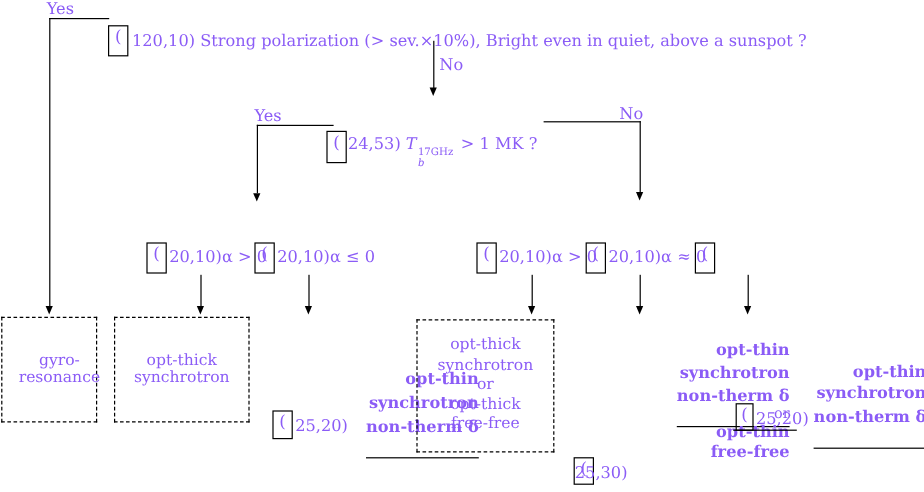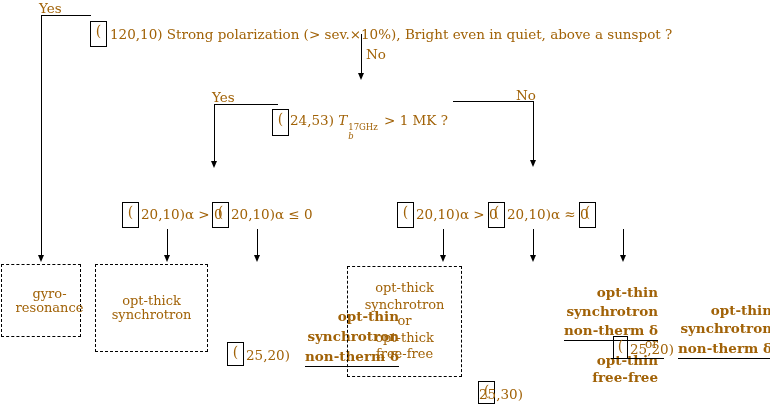--- a/index.html
+++ b/index.html
@@ -1,36 +1,36 @@
 <!DOCTYPE html>
 <html><head>
 <meta charset="utf-8">
 <style>
   * { margin:0; padding:0; box-sizing:border-box; }
   html,body { background:#ffffff; }
   #fig {
     position:relative; width:770px; height:410px;
-    background:#ffffff; color:#a16207;
+    background:#ffffff; color:#8b5cf6;
     font-family:"DejaVu Serif","Liberation Serif",serif;
     font-size:13.5px; overflow:hidden;
   }
   .abs { position:absolute; white-space:nowrap; }
   .hl  { position:absolute; height:1px; background:#000; }
   .vl  { position:absolute; width:1px; background:#000; }
   .ah  { position:absolute; width:0; height:0;
          border-left:3px solid transparent; border-right:3px solid transparent;
          border-top:7px solid #000; }
   .bp  { position:absolute; border:1px solid #000; text-align:center;
          font-size:14px; background:#fff0; }
   .bp span { display:block; transform:translateY(1px); }
   .dashed { position:absolute; border:1px dashed #000; display:flex;
             flex-direction:column; align-items:center; justify-content:center;
             text-align:center; font-size:13px; }
   .blk { position:absolute; text-align:right; font-weight:bold; }
-  .u   { border-bottom:1.3px solid #000; padding-bottom:2px; }
+  .u   { border-bottom:1.3px solid #000; padding-bottom:17px; }
   .small { font-size:12px; font-weight:normal; }
   .it  { font-style:italic; }
   .ss  { display:inline-flex; flex-direction:column; font-size:8.5px;
          line-height:9px; vertical-align:-5px; margin:0 2px 0 1px; font-weight:normal; }
   .lh16 { line-height:16.5px; }
 </style>
 </head>
 <body>
 
 <div id="fig">
@@ -100,21 +100,21 @@
       <span>(</span>
     </div>
 
   <div class="vl" style="left:443px; top:229px; height:26px;"></div>
   <div class="ah" style="left:440px; top:255px;"></div>
   <div class="vl" style="left:533px; top:229px; height:26px;"></div>
   <div class="ah" style="left:530px; top:255px;"></div>
   <div class="vl" style="left:623px; top:229px; height:26px;"></div>
   <div class="ah" style="left:620px; top:255px;"></div>
 
-  <div class="dashed" style="left:1px; top:264px; width:80px; height:73px; line-height:14px;padding-left:17px;">
+  <div class="dashed" style="left:1px; top:264px; width:80px; height:88px; line-height:14px;padding-left:17px;">
     <div>gyro-</div>
     <div>resonance</div>
   </div>
 
   <div class="dashed" style="left:95px; top:264px; width:113px; height:88px; line-height:14px;">
     <div>opt-thick</div>
     <div>synchrotron</div>
   </div>
 
   <div class="blk" style="left:281px; top:306px; width:118px; line-height:20px;">

